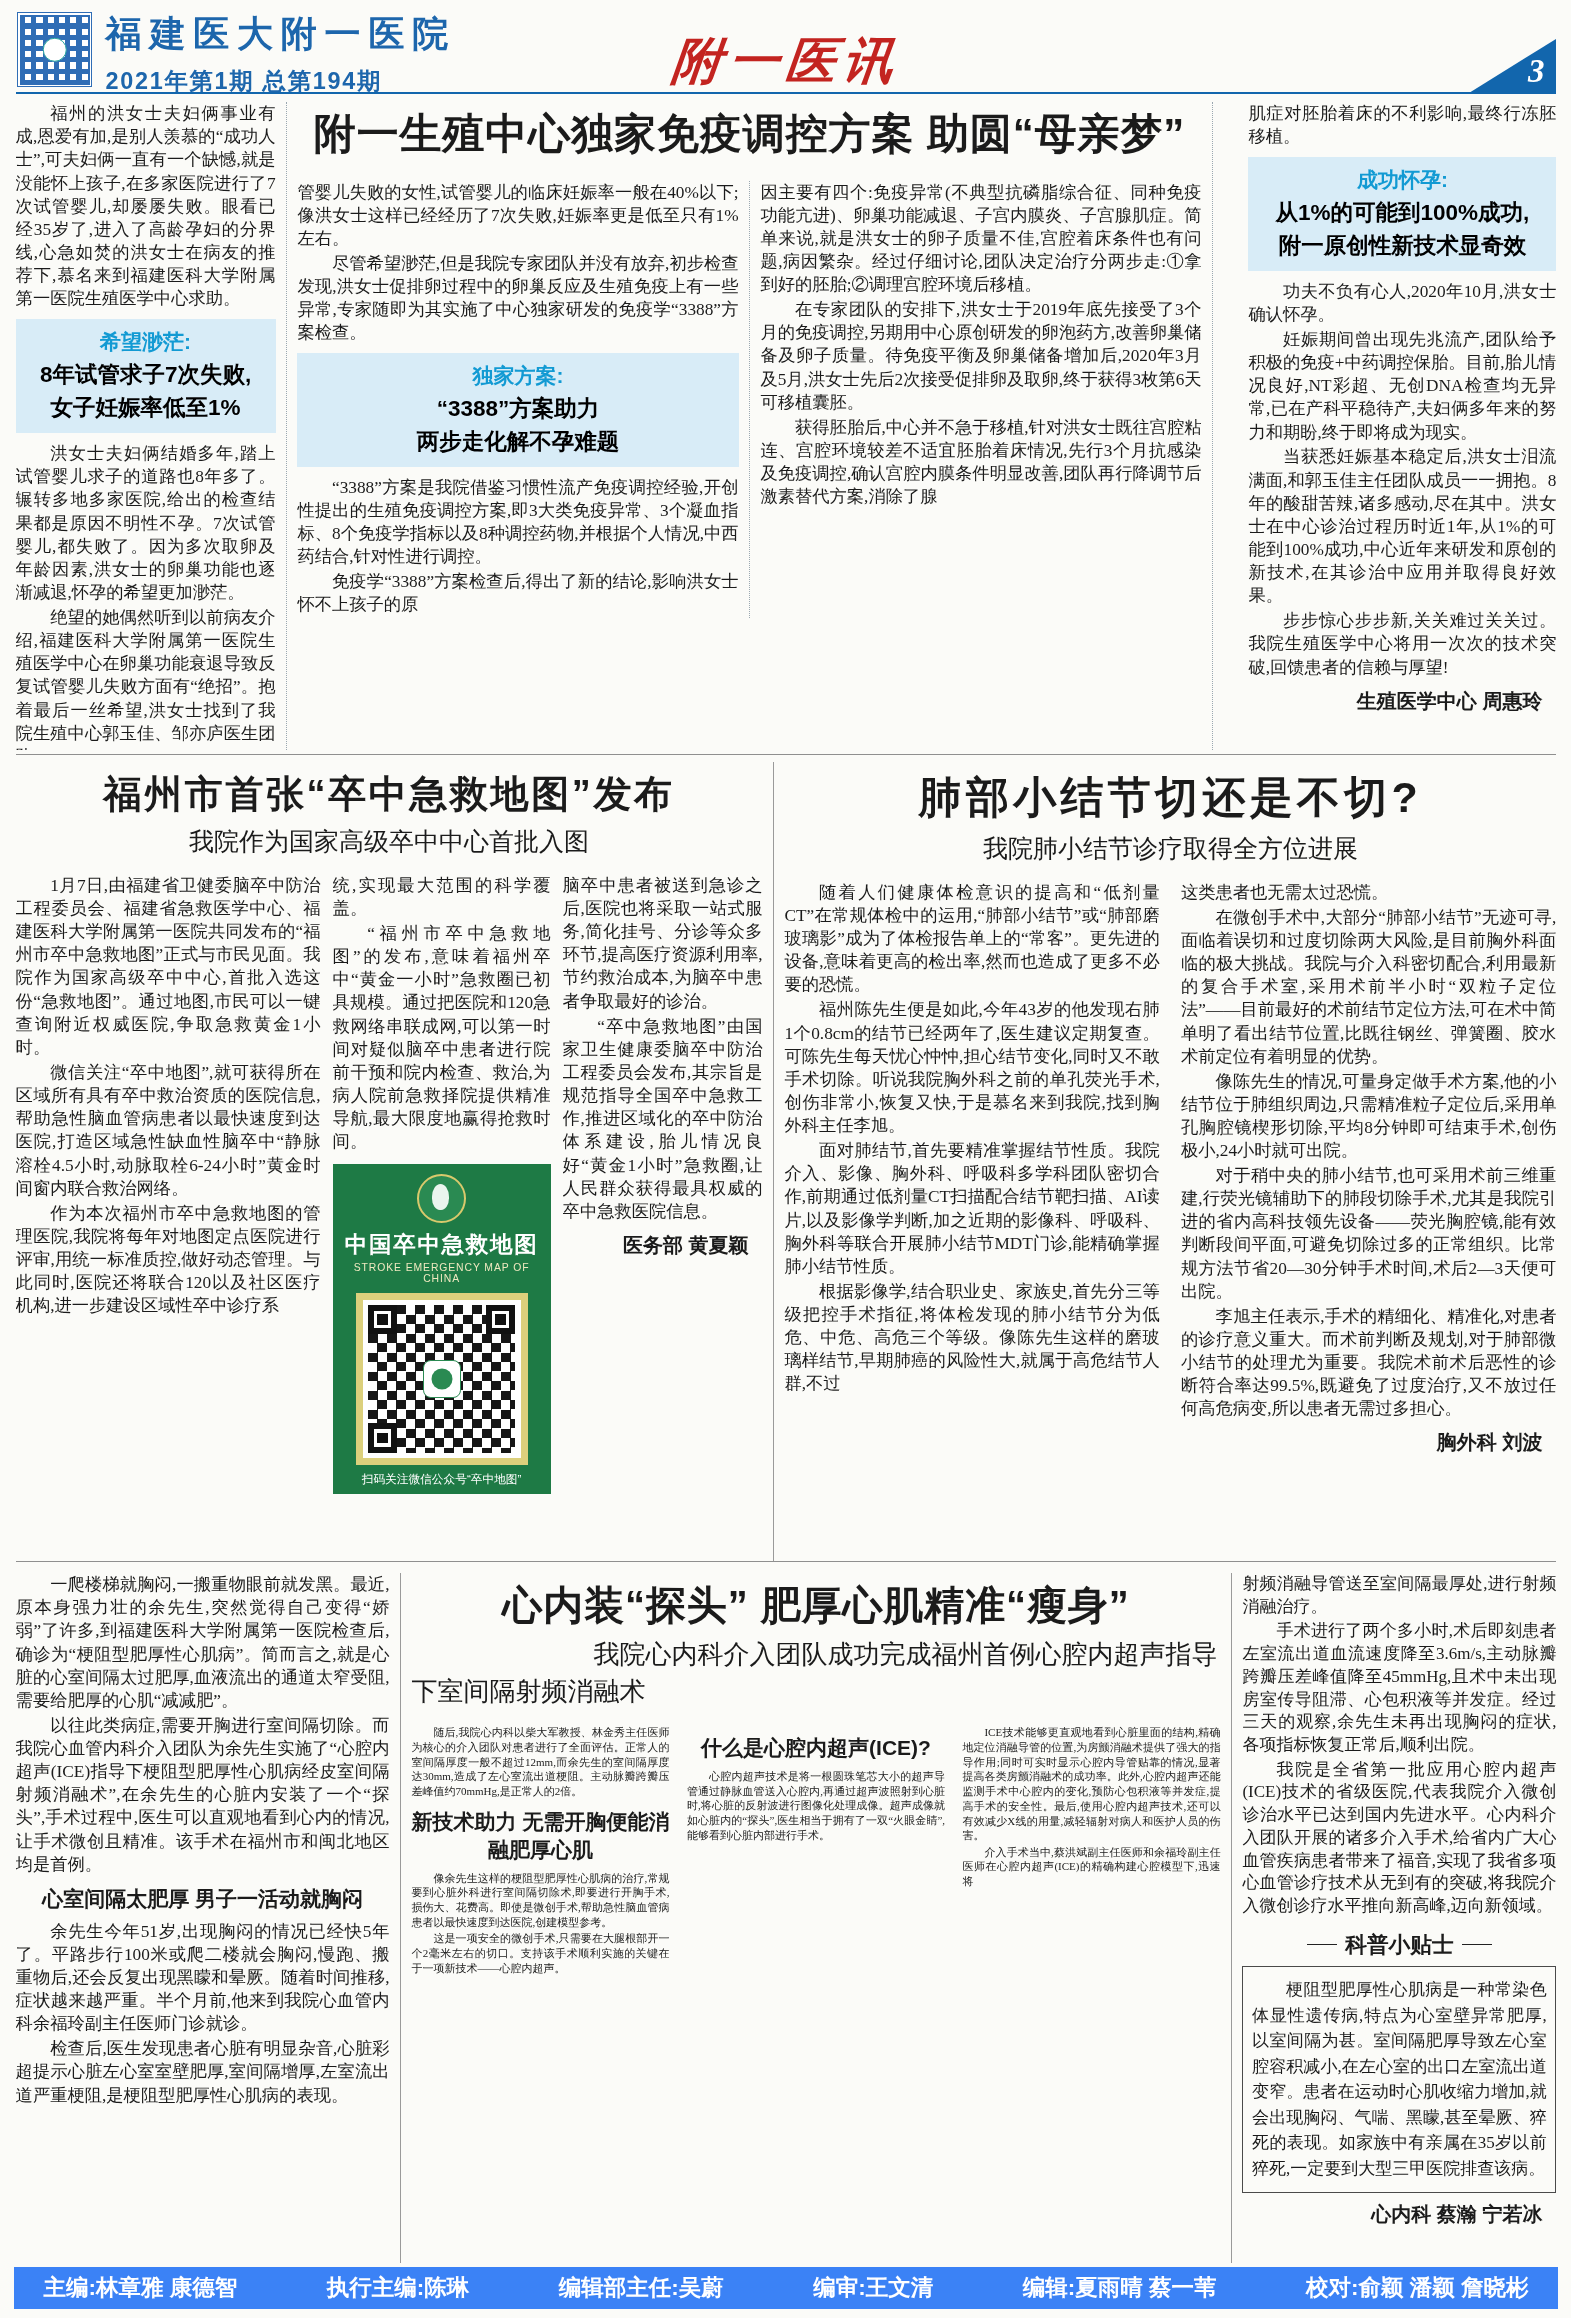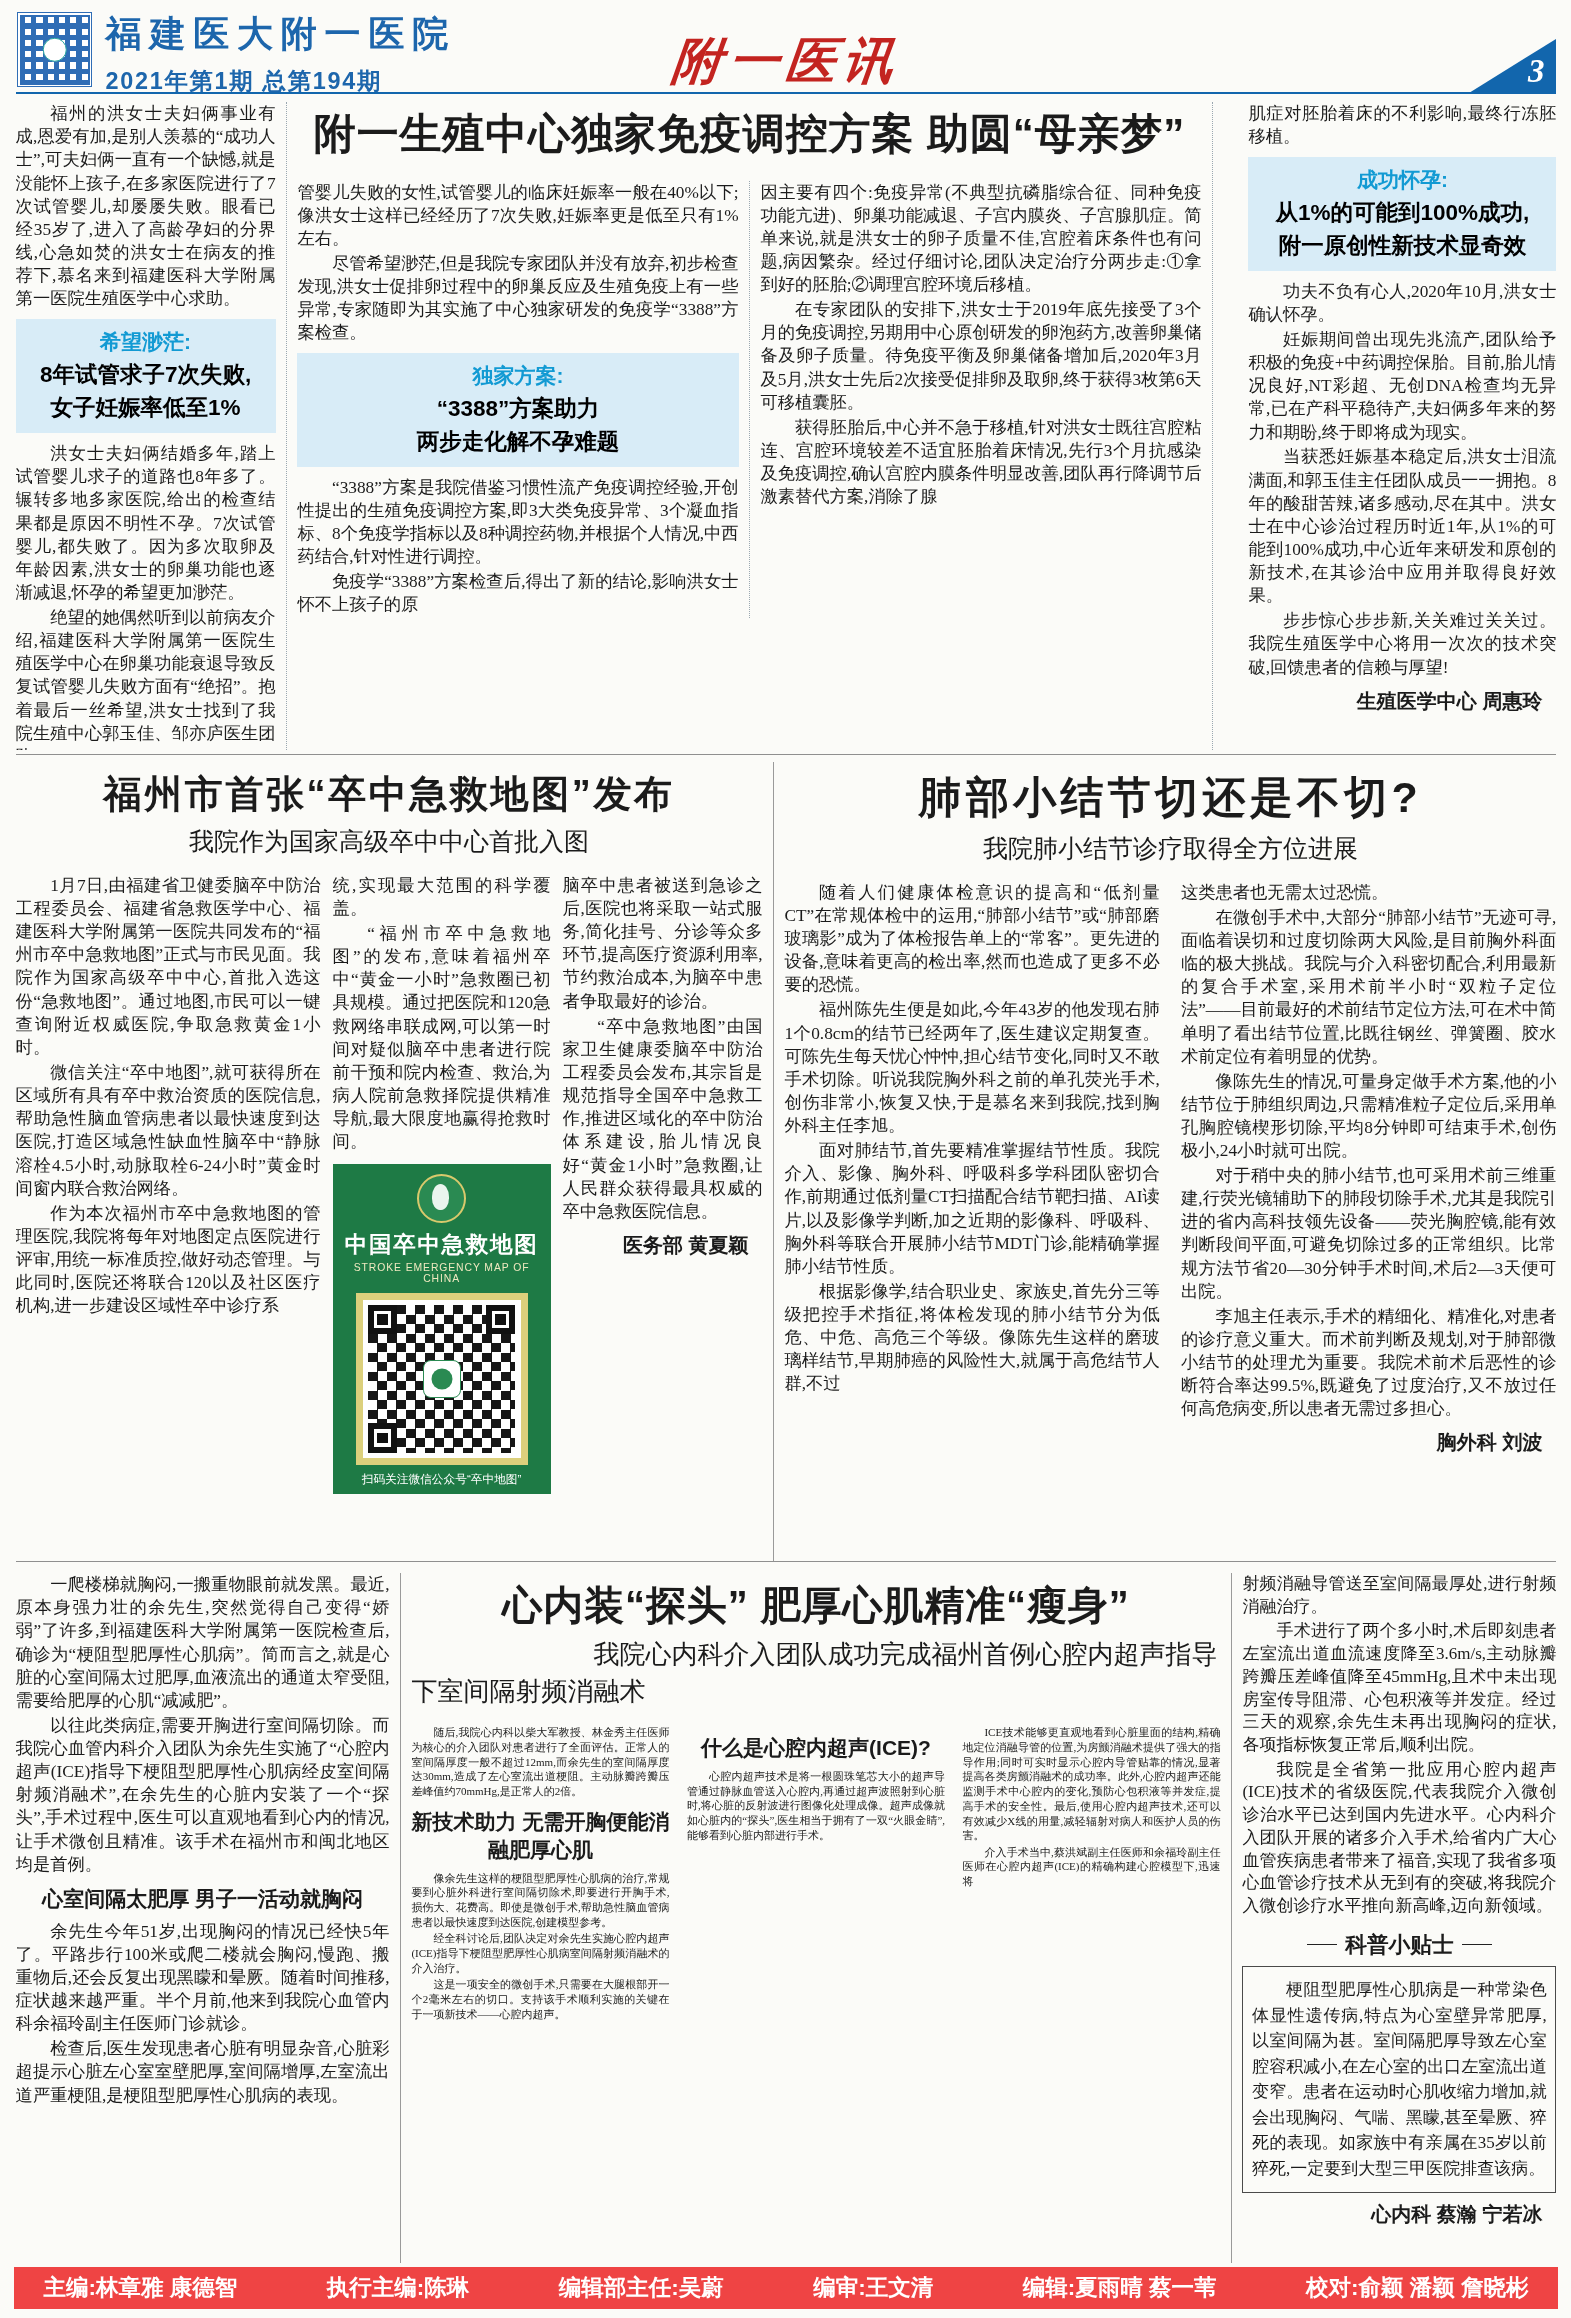--- a/index.html
+++ b/index.html
@@ -76,21 +76,21 @@
   .s3cols{display:flex;}
   .s3cols .cc{flex:1;overflow:hidden;}
   .s3cols .cc + .cc{margin-left:17.3px;}
   .s3cols p.b{font-size:11px;}
   .s3c5{width:314px;overflow:hidden;}
   .s3c5 p.b{font-size:17px;}
   .tiptitle{display:flex;align-items:center;justify-content:center;gap:8.7px;font-family:"Liberation Sans",sans-serif;font-weight:bold;font-size:21.7px;margin:12px 0 7px;}
   .tiptitle::before,.tiptitle::after{content:"";width:29.5px;border-top:1.7px solid #222;}
   .tipbox{border:1.7px solid #4a4a4a;padding:10.4px 8.7px;font-size:17px;line-height:1.5;text-align:justify;text-indent:2em;}
   
-  .footer{position:absolute;left:14px;right:14px;bottom:10.4px;height:42px;background:#ef4444;color:#fff;
+  .footer{position:absolute;left:14px;right:14px;bottom:10.4px;height:42px;background:#3b82f6;color:#fff;
           display:flex;align-items:center;justify-content:space-between;padding:0 29.5px;
           font-family:"Liberation Sans",sans-serif;font-weight:bold;font-size:22.5px;}
 </style>
 </head>
 <body>
 
 <div class="header">
   <div class="hlogo">
     <div class="px"></div>
     <div class="core"></div>
@@ -222,21 +222,20 @@
   </div>
   <div class="vs"></div>
   <div class="s3center">
     <h2>心内装“探头” 肥厚心肌精准“瘦身”</h2>
     <div class="sub4">我院心内科介入团队成功完成福州首例心腔内超声指导下室间隔射频消融术</div>
     <div class="s3cols">
       <div class="cc">
         <p class="b">随后,我院心内科以柴大军教授、林金秀主任医师为核心的介入团队对患者进行了全面评估。正常人的室间隔厚度一般不超过12mm,而余先生的室间隔厚度达30mm,造成了左心室流出道梗阻。主动脉瓣跨瓣压差峰值约70mmHg,是正常人的2倍。</p>
         <div class="ih">新技术助力  无需开胸便能消融肥厚心肌</div>
         <p class="b">像余先生这样的梗阻型肥厚性心肌病的治疗,常规要到心脏外科进行室间隔切除术,即要进行开胸手术,损伤大、花费高。即使是微创手术,帮助急性脑血管病患者以最快速度到达医院,创建模型参考。</p>
-        <p class="b">经全科讨论后,团队决定对余先生实施心腔内超声(ICE)指导下梗阻型肥厚性心肌病室间隔射频消融术的介入治疗。</p>
         <p class="b">这是一项安全的微创手术,只需要在大腿根部开一个2毫米左右的切口。支持该手术顺利实施的关键在于一项新技术——心腔内超声。</p>
       </div>
       <div class="cc">
         <div class="ih">什么是心腔内超声(ICE)?</div>
         <p class="b">心腔内超声技术是将一根圆珠笔芯大小的超声导管通过静脉血管送入心腔内,再通过超声波照射到心脏时,将心脏的反射波进行图像化处理成像。超声成像就如心脏内的“探头”,医生相当于拥有了一双“火眼金睛”,能够看到心脏内部进行手术。</p>
       </div>
       <div class="cc">
         <p class="b">ICE技术能够更直观地看到心脏里面的结构,精确地定位消融导管的位置,为房颤消融术提供了强大的指导作用;同时可实时显示心腔内导管贴靠的情况,显著提高各类房颤消融术的成功率。此外,心腔内超声还能监测手术中心腔内的变化,预防心包积液等并发症,提高手术的安全性。最后,使用心腔内超声技术,还可以有效减少X线的用量,减轻辐射对病人和医护人员的伤害。</p>
         <p class="b">介入手术当中,蔡洪斌副主任医师和余福玲副主任医师在心腔内超声(ICE)的精确构建心腔模型下,迅速将</p>
       </div>

